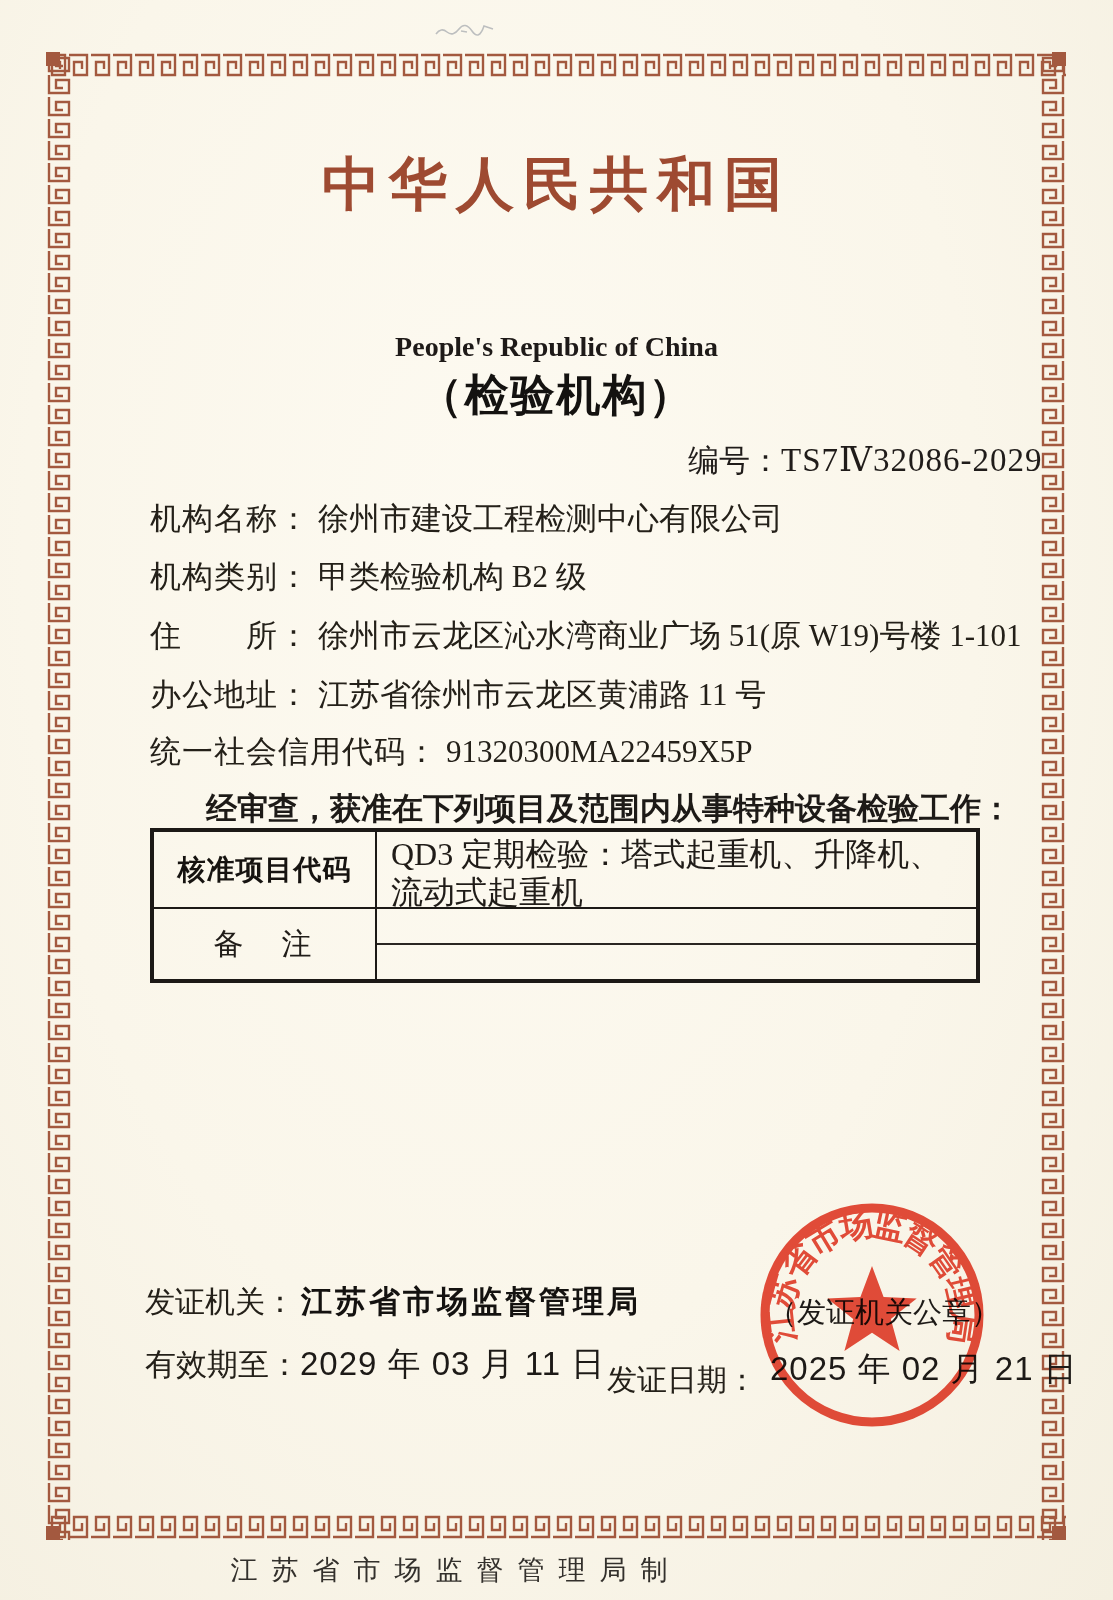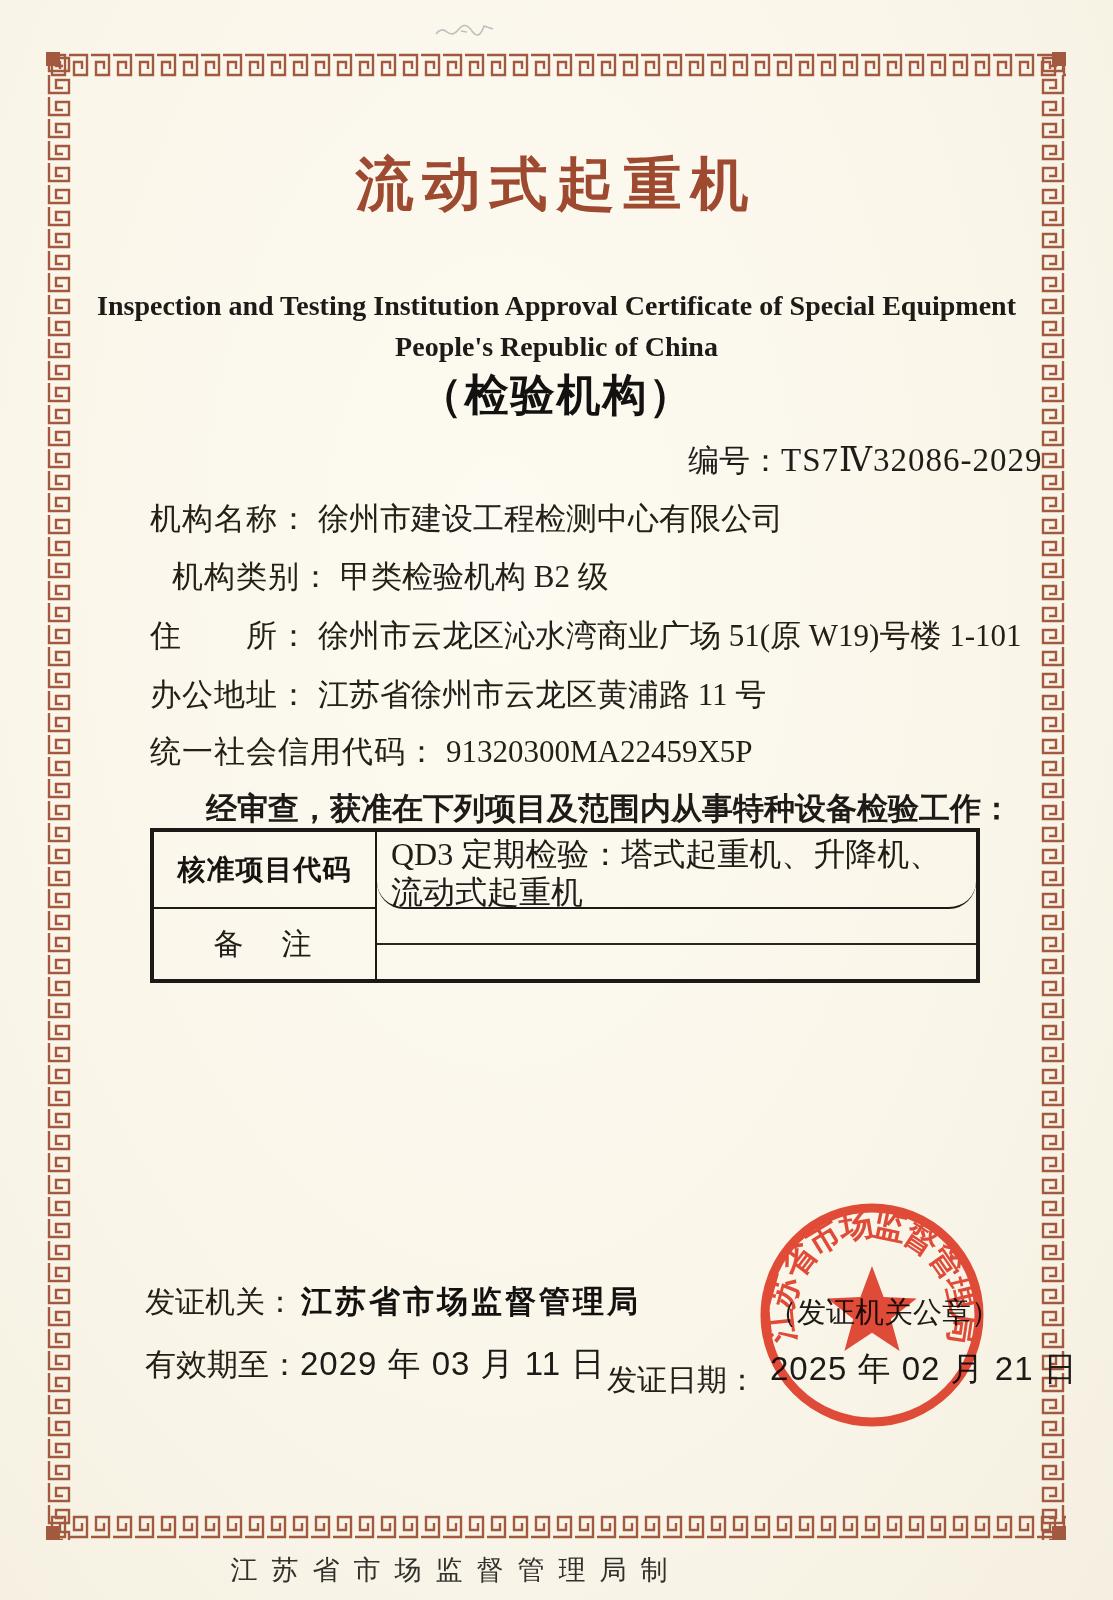--- a/index.html
+++ b/index.html
@@ -25,36 +25,36 @@
   .title-en1{left:0;top:290px;width:1113px;text-align:center;
     font-size:28px;font-weight:700;color:#1e1a18;}
   .title-en2{left:0;top:331px;width:1113px;text-align:center;
     font-size:28px;font-weight:700;color:#1e1a18;}
   .subtitle{left:0;top:366px;width:1113px;text-align:center;
     font-family:"Liberation Sans","DejaVu Sans",sans-serif;
     font-size:44px;font-weight:700;letter-spacing:2px;color:#141210;}
   .certno{left:688px;top:440px;font-size:31px;color:#201c1a;white-space:nowrap;}
   .certno .num{font-size:33px;letter-spacing:1px;}
   .field{left:150px;width:880px;font-size:31px;color:#242019;white-space:nowrap;}
-  .f1{top:498px;} .f2{top:556px;margin-left:22px;} .f3{top:615px;} .f4{top:674px;} .f5{top:731px;}
+  .f1{top:498px;} .f2{top:556px;} .f3{top:615px;} .f4{top:674px;} .f5{top:731px;}
   .field .lbl{letter-spacing:1px;}
   .field .val{margin-left:8px;}
   .statement{left:150px;top:788px;width:840px;font-size:31px;font-weight:600;
     color:#1d1a17;text-indent:56px;white-space:nowrap;}
   
   .scopetable{left:150px;top:828px;width:822px;height:147px;
     border:4px solid #1c1916;display:grid;
     grid-template-columns:223px 1fr;grid-template-rows:77px 1fr;}
   .tcell{box-sizing:border-box;}
   .cell-code-label{border-right:2px solid #1c1916;border-bottom:2px solid #1c1916;
     display:flex;align-items:center;justify-content:center;
     font-family:"Liberation Sans","DejaVu Sans",sans-serif;
     font-size:28px;font-weight:700;letter-spacing:1px;color:#161310;}
   .cell-scope{border-bottom:2px solid #1c1916;padding:3px 18px 0 14px;
-    font-size:32px;line-height:38px;color:#201c18;border-radius:27px;}
+    font-size:32px;line-height:38px;color:#201c18;}
   .cell-remark-label{border-right:2px solid #1c1916;
     display:flex;align-items:center;justify-content:center;
     font-size:30px;letter-spacing:4px;color:#201c18;text-align:center;}
   .cell-remark-value{display:flex;flex-direction:column;}
   .remark-sub{flex:1;}
   .remark-sub.first{border-bottom:2px solid #2a2622;}
   
   .issuer-row{left:145px;top:1281px;font-size:30px;white-space:nowrap;color:#242019;}
   .issuer-row .val{font-family:"Liberation Sans","DejaVu Sans",sans-serif;
     font-weight:700;font-size:31px;letter-spacing:3px;color:#141210;margin-left:6px;}
@@ -111,22 +111,21 @@
         <path d="M23,1 V19 H3 V6 H16 V14 H9" fill="none" stroke="#a3593f" stroke-width="2.4"></path>
       </pattern>
     </defs>
     <rect width="26" height="1488" fill="url(#mv2)"></rect>
   </svg>
   <div class="corner" style="left:46px;top:52px;"></div>
   <div class="corner" style="left:1052px;top:52px;"></div>
   <div class="corner" style="left:46px;top:1526px;"></div>
   <div class="corner" style="left:1052px;top:1526px;"></div>
 
-  <div class="abs title-cn1">流动式起重机</div>
-  <div class="abs title-en1">Inspection and Testing Institution Approval Certificate of Special Equipment</div>
+  <div class="abs title-cn1">中华人民共和国</div>
   <div class="abs title-en2">People's Republic of China</div>
   <div class="abs subtitle">（检验机构）</div>
 
   <div class="abs certno">
     <span class="lbl">编号：</span><span class="num">TS7Ⅳ32086-2029</span>
   </div>
 
   <div class="abs field f1">
     <span class="lbl">机构名称：</span><span class="val">徐州市建设工程检测中心有限公司</span>
   </div>

